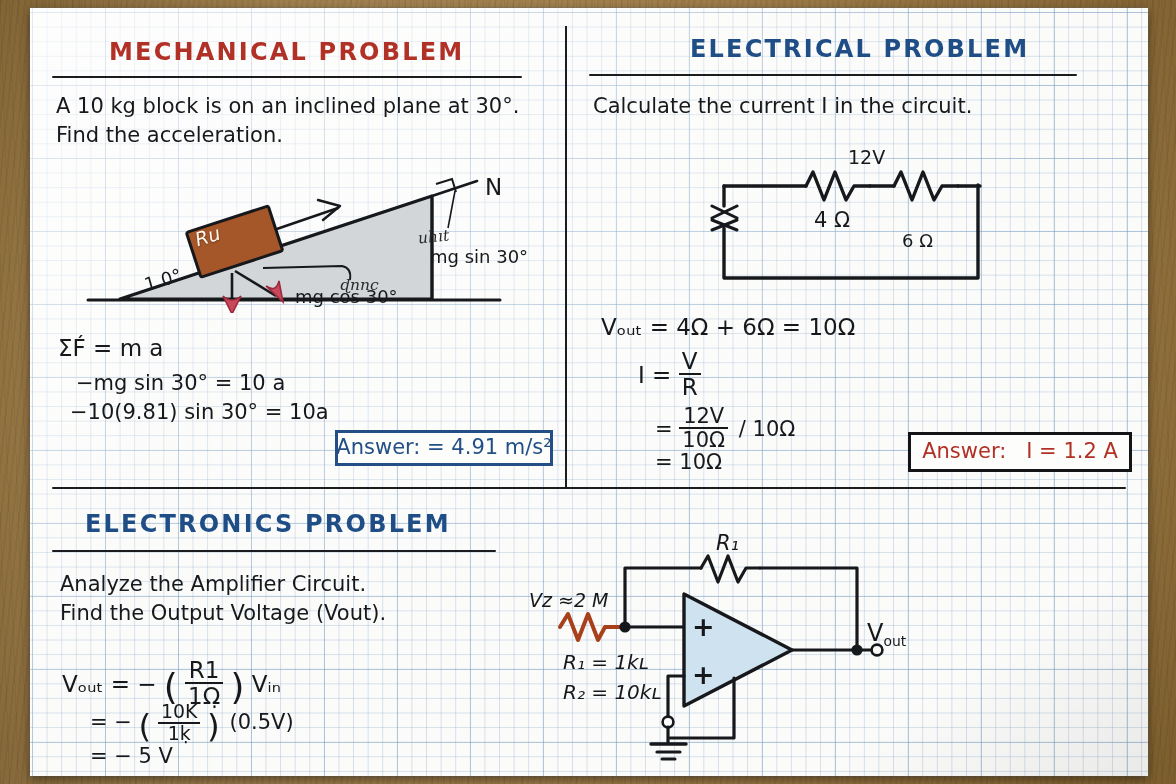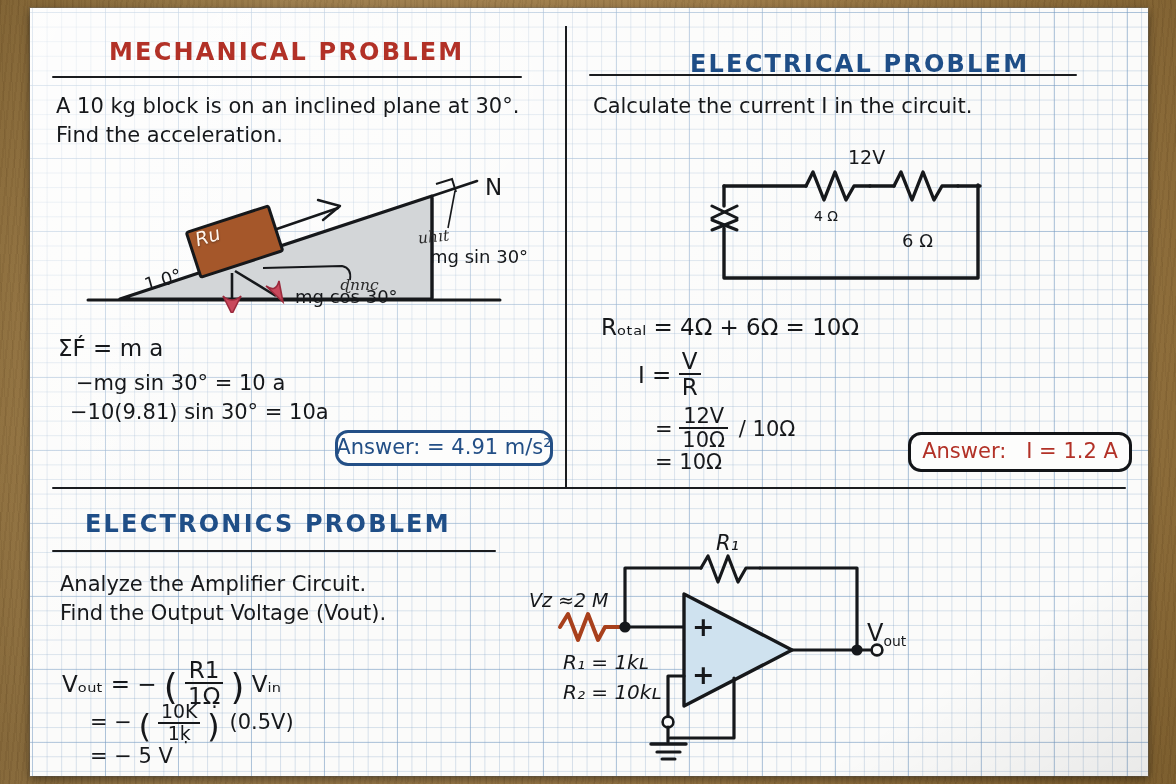--- a/index.html
+++ b/index.html
@@ -84,21 +84,20 @@
   .eq { position:absolute; font-size:21px; font-family:"DejaVu Sans", sans-serif; white-space:nowrap; }
   .eq.big { font-size:23px; }
 
   
   .ansbox{
     position:absolute;
     display:flex; align-items:center; justify-content:center;
     padding:3px 12px 5px;
     font-size:21px; white-space:nowrap;
     background:#fdfdfc;
-    border-radius:13px;
   }
   .ansbox.bluebox{ border:3px solid #234f86; color:#234f86; }
   .ansbox.darkbox{ border:3.5px solid #121417;gap:20px; }
 
   
   .diagram{ position:absolute; }
 
   
   .dlab{
     position:absolute; font-size:18px;
@@ -177,21 +176,21 @@
   </div>
 
   <div class="eq big ink" style="left:28px; top:327px;">ΣF́ = m a</div>
   <div class="eq ink" style="left:46px; top:363px;">−mg sin 30° = 10 a</div>
   <div class="eq ink" style="left:40px; top:392px;">−10(9.81) sin 30° = 10a</div>
 
   <div class="ansbox bluebox" style="left:305px; top:422px; width:218px; height:36px;">
     <span>Answer: = 4.91 m/s²</span>
   </div>
 
-  <div class="title blue" style="left:660px; top:42px;">ELECTRICAL PROBLEM</div>
+  <div class="title blue" style="left:660px; top:27px;">ELECTRICAL PROBLEM</div>
   <div class="rule" style="left:559px; top:66px; width:488px;"></div>
 
   <div class="prompt ink" style="left:563px; top:84px;">Calculate the current I in the circuit.</div>
 
   <div class="diagram" style="left:680px; top:140px; width:330px; height:150px;">
     <svg width="330" height="150" viewBox="0 0 330 150">
 
       <path d="M14,38 L96,38" stroke="#16181b" stroke-width="3.4" fill="none" stroke-linecap="round"></path>
 
       <path d="M96,38 L103,24 L114,52 L125,24 L136,52 L144,38 L160,38" stroke="#16181b" stroke-width="3.4" fill="none" stroke-linejoin="round" stroke-linecap="round"></path>
@@ -203,25 +202,25 @@
       <path d="M248,38 L270,38" stroke="#16181b" stroke-width="3.4" fill="none" stroke-linecap="round"></path>
       <path d="M268,37 L268,130 L14,130 L14,80" stroke="#16181b" stroke-width="3.4" fill="none" stroke-linejoin="round" stroke-linecap="round"></path>
       <path d="M14,38 L14,58" stroke="#16181b" stroke-width="3.4" fill="none" stroke-linecap="round"></path>
 
       <path d="M2,58 L27,70" stroke="#16181b" stroke-width="3" fill="none" stroke-linecap="round"></path>
       <path d="M2,70 L27,58" stroke="#16181b" stroke-width="3" fill="none" stroke-linecap="round"></path>
       <path d="M2,72 L27,82" stroke="#16181b" stroke-width="3" fill="none" stroke-linecap="round"></path>
       <path d="M2,82 L27,72" stroke="#16181b" stroke-width="3" fill="none" stroke-linecap="round"></path>
     </svg>
     <div class="dlab" style="left:138px; top:-2px; font-size:19px;">12V</div>
-    <div class="dlab" style="left:104px; top:60px; font-size:14px;">4 Ω</div>
+    <div class="dlab" style="left:104px; top:60px; font-size:21px;">4 Ω</div>
     <div class="dlab" style="left:192px; top:60px; font-size:18px;margin-top:22px;">6 Ω</div>
   </div>
 
-  <div class="eq big ink" style="left:571px; top:306px;">Rₒₜₐₗ = 4Ω + 6Ω = 10Ω</div>
+  <div class="eq big ink" style="left:571px; top:306px;">Vₒᵤₜ = 4Ω + 6Ω = 10Ω</div>
 
   <div class="eq big ink" style="left:608px; top:341px;">
     <span>I =</span>
     <span class="frac">
       <span class="num">V</span>
       <span class="den">R</span>
     </span>
   </div>
 
   <div class="eq ink" style="left:625px; top:397px;">

